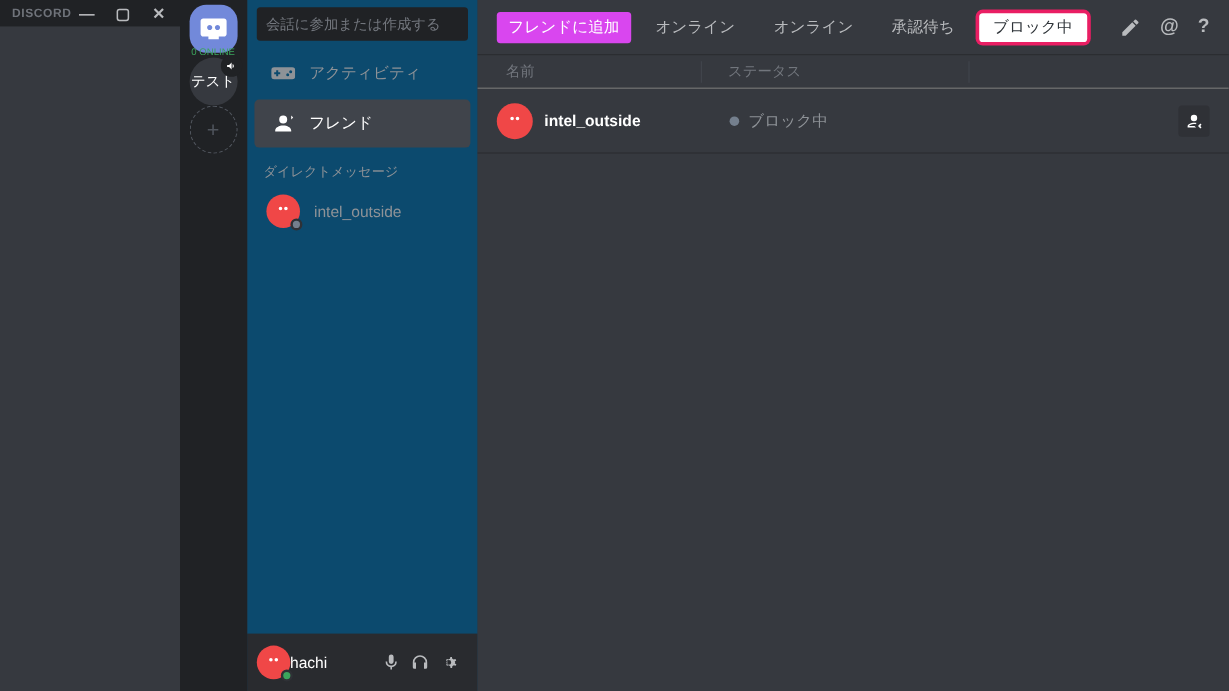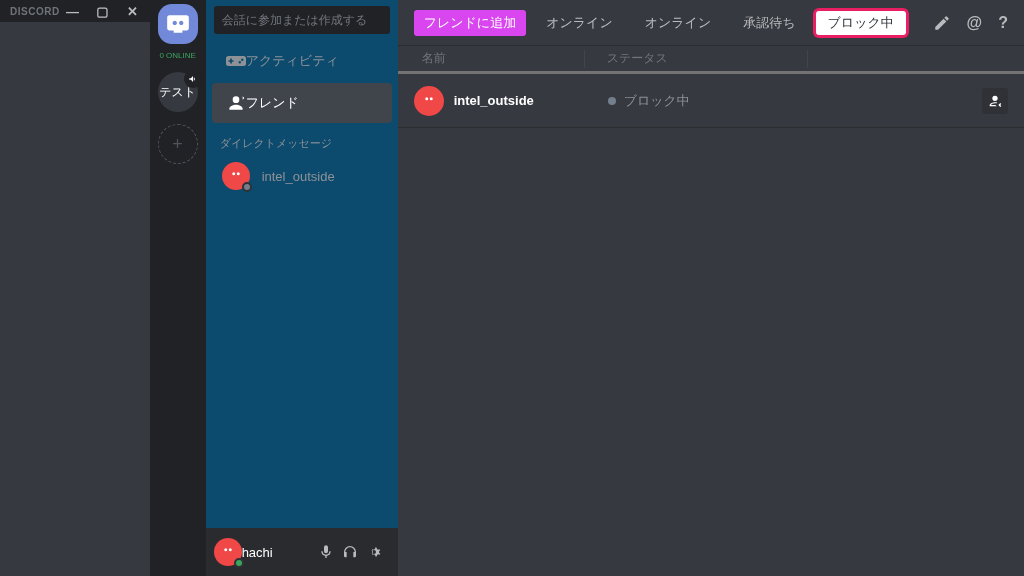--- a/index.html
+++ b/index.html
@@ -30,21 +30,21 @@
   .win-controls { display: flex; gap: 4px; }
   .win-btn { width: 26px; height: 22px; display:flex; align-items:center; justify-content:center; color:#b9bbbe; cursor:pointer; font-size:13px;}
 
   .body-row { flex:1; display:flex; min-height:0;}
 
   
   .server-rail {
     width: 56px;
     background: #202225;
     display:flex; flex-direction:column; align-items:center;
-    padding-top:4px; gap:12px;
+    padding-top:4px; gap:0;
     position:relative;
   }
   .srv-ico {
     width: 40px; height:40px; border-radius:14px;
     display:flex; align-items:center; justify-content:center;
     background:#36393f; color:#dcddde; cursor:pointer;
   }
   .srv-home { background:#7289da; border-radius:14px; }
   .srv-home svg{ width:26px; height:26px; fill:#fff;}
   .online-label { color:#3ba55d; font-size:8px; text-align:center; line-height:1; margin-top:-4px;}
@@ -66,21 +66,21 @@
     background:#0c4a6e;
     display:flex;flex-direction:column;
   }
   .search-box{
     margin:6px 8px;
     background:#202225;border-radius:3px;height:28px;
     display:flex;align-items:center;padding:0 8px;
     color:#72767d;font-size:12px;cursor:text;
   }
   .side-item{
-    height:40px;display:flex;align-items:center;
+    height:40px;display:flex;align-items:center;gap:12px;
     padding:0 14px;color:#8e9297;cursor:pointer;border-radius:4px;margin:1px 6px;
   }
   .side-item.active{ background:#40444b;color:#fff;}
   .side-item .ic{ width:20px;height:20px;display:flex;align-items:center;justify-content:center;}
   .side-head{font-size:11px;color:#8e9297;padding:12px 14px 4px;}
   .dm-item{
     height:40px;display:flex;align-items:center;gap:12px;
     padding:0 10px;color:#8e9297;cursor:pointer;margin:1px 6px;border-radius:4px;
   }
   .avatar{width:28px;height:28px;border-radius:50%;background:#f04747;display:flex;align-items:center;justify-content:center;position:relative;}
@@ -120,21 +120,21 @@
   .tab.active-highlight{
     background:#ffffff;color:#2e3338;border-radius:3px;padding:3px 12px;
     box-shadow:0 0 0 3px #e91e63;
   }
   .hdr-right{margin-left:auto;display:flex;gap:16px;color:#b9bbbe;align-items:center}
   .hdr-ic{cursor:pointer;font-size:16px;}
 
   .table-head{
     display:flex;height:28px;align-items:center;
     padding:0 16px;color:#72767d;font-size:12px;
-    border-bottom:3px solid #737373;
+    border-bottom:1px solid #737373;
   }
   .col-name{width:170px;padding-left:8px;}
   .col-sep{width:1px;height:18px;background:#40444b;margin-right:22px;}
   .col-status{width:200px;}
   .col-sep2{width:1px;height:18px;background:#40444b;}
 
   .row{
     display:flex;height:54px;align-items:center;padding:0 16px;
     border-bottom:1px solid #2b2d31;color:#b9bbbe;
   }

